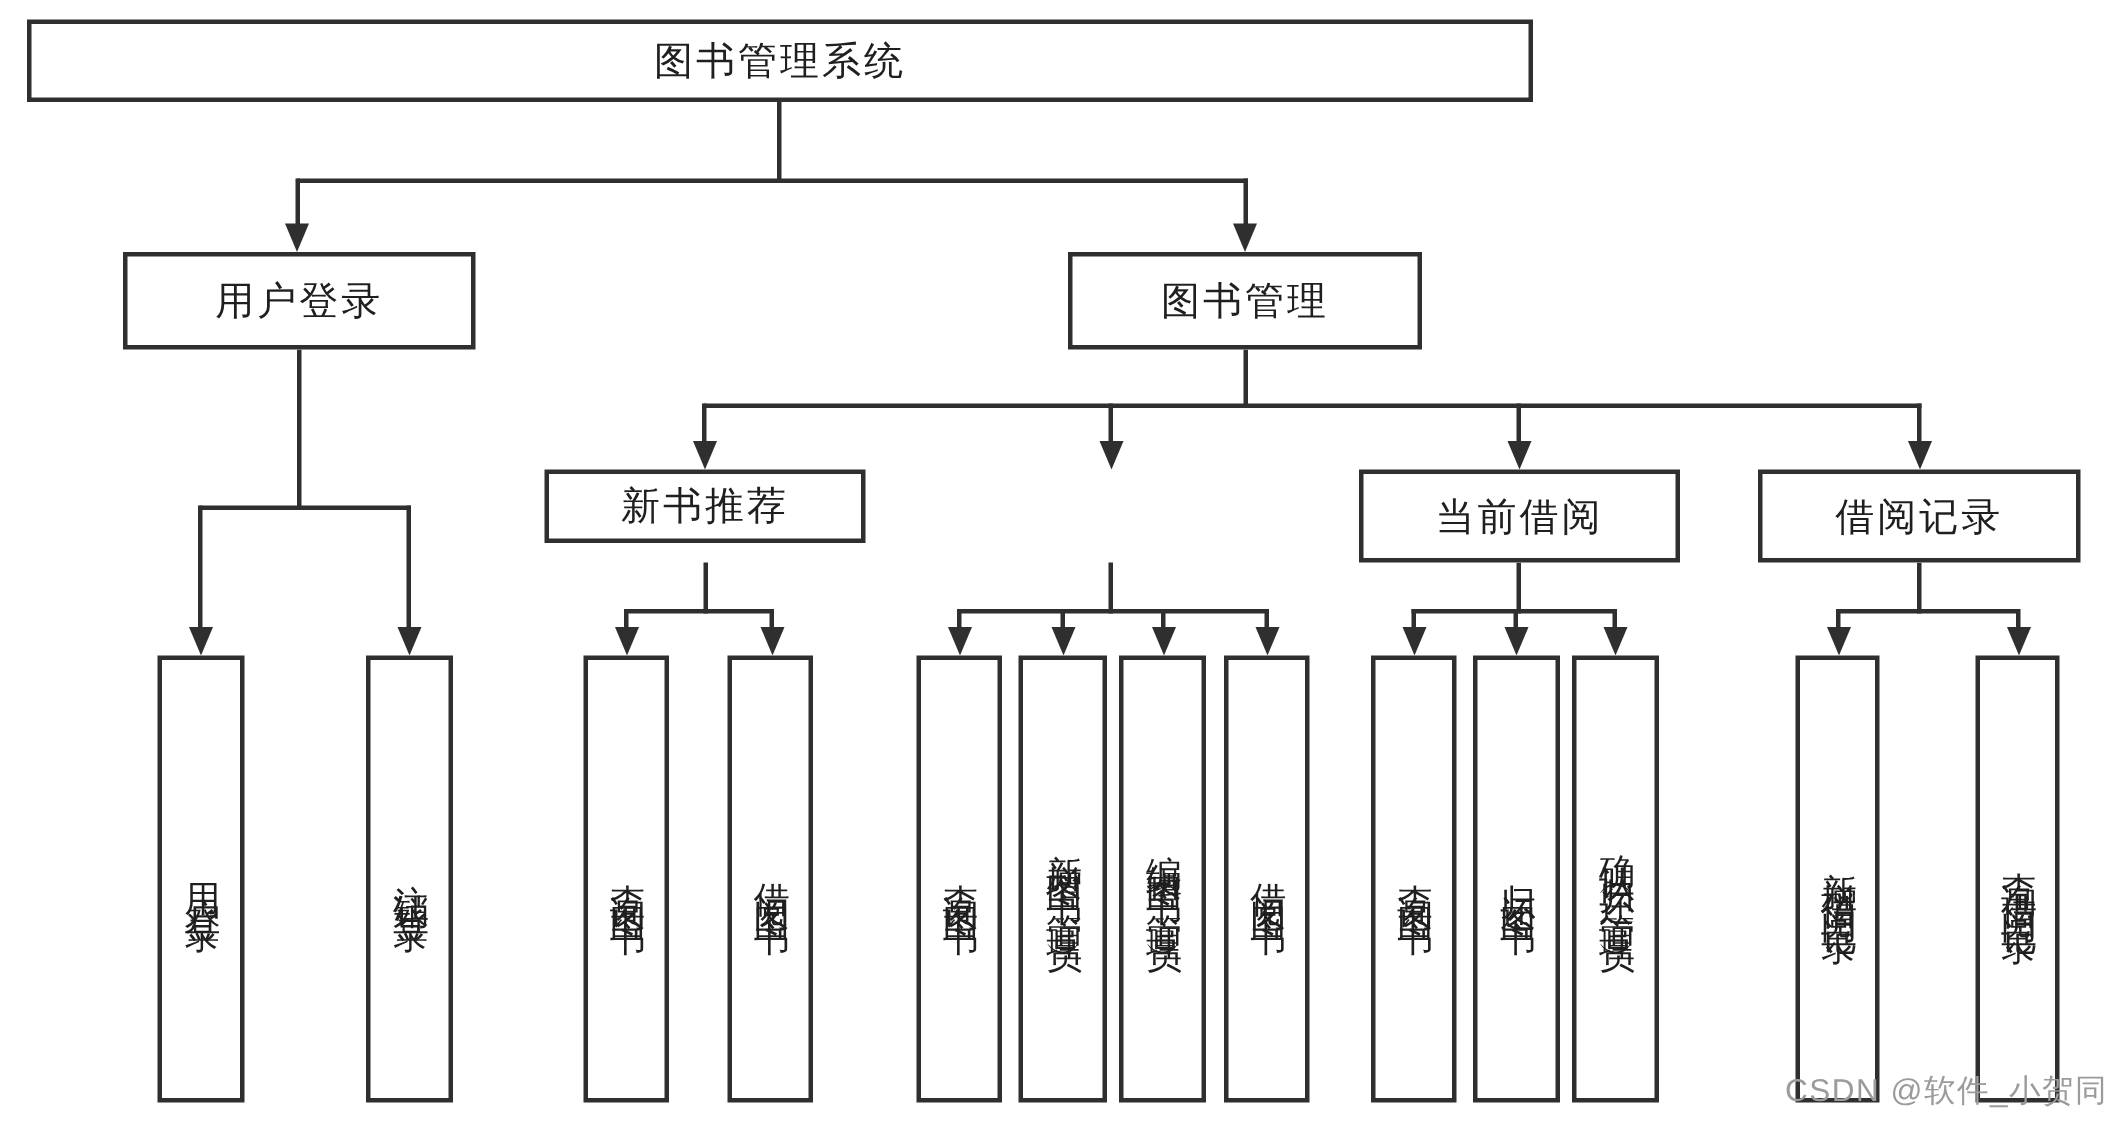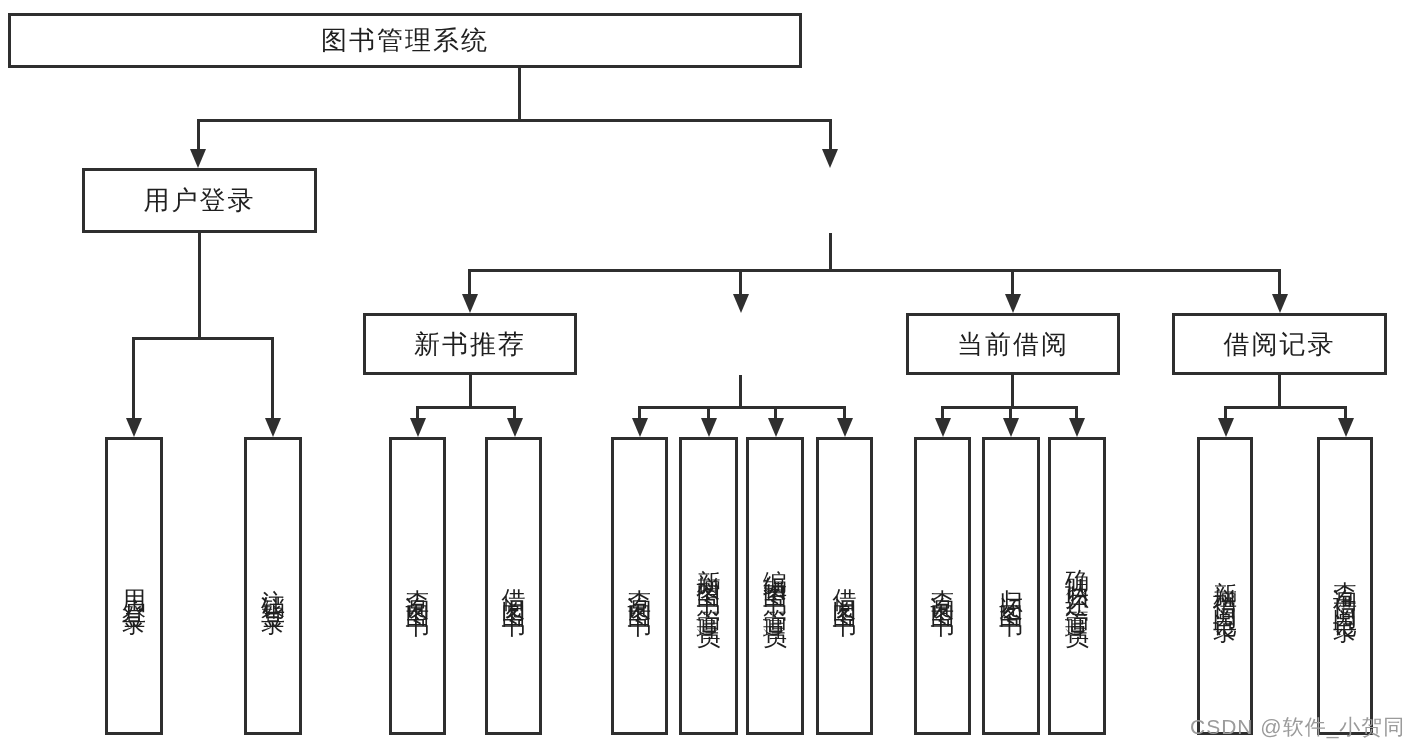--- a/index.html
+++ b/index.html
@@ -65,54 +65,57 @@
     letter-spacing: 1px;
     z-index: 3;
     white-space: nowrap;
   }
 </style>
 </head>
 <body>
 
 <div id="canvas">
 
-  <div class="node" style="left:8px; top:13px; width:794px; height:55px;">
+  <div class="node" style="left:18px; top:13px; width:1004px; height:55px;">
     <span>图书管理系统</span>
   </div>
 
   <div class="vl" style="left:518px; top:68px; height:53px;"></div>
   <div class="hl" style="left:198px; top:119px; width:634px;"></div>
   <div class="vl" style="left:197px; top:119px; height:33px;"></div>
   <div class="arrow" style="left:190px; top:149px;"></div>
   <div class="vl" style="left:829px; top:119px; height:33px;"></div>
   <div class="arrow" style="left:822px; top:149px;"></div>
 
   <div class="node" style="left:82px; top:168px; width:235px; height:65px;">
     <span>用户登录</span>
+  </div>
+  <div class="node" style="left:712px; top:168px; width:236px; height:65px;">
+    <span>图书管理</span>
   </div>
 
   <div class="vl" style="left:198px; top:233px; height:106px;"></div>
   <div class="hl" style="left:133px; top:337px; width:141px;"></div>
   <div class="vl" style="left:132px; top:337px; height:83px;"></div>
   <div class="arrow" style="left:126px; top:418px;"></div>
   <div class="vl" style="left:271px; top:337px; height:83px;"></div>
   <div class="arrow" style="left:265px; top:418px;"></div>
 
   <div class="vl" style="left:829px; top:233px; height:38px;"></div>
   <div class="hl" style="left:469px; top:269px; width:812px;"></div>
   <div class="vl" style="left:468px; top:269px; height:28px;"></div>
   <div class="arrow" style="left:462px; top:294px;"></div>
   <div class="vl" style="left:739px; top:269px; height:28px;"></div>
   <div class="arrow" style="left:733px; top:294px;"></div>
   <div class="vl" style="left:1011px; top:269px; height:28px;"></div>
   <div class="arrow" style="left:1005px; top:294px;"></div>
   <div class="vl" style="left:1278px; top:269px; height:28px;"></div>
   <div class="arrow" style="left:1272px; top:294px;"></div>
 
-  <div class="node" style="left:363px; top:313px; width:214px; height:62px;">
+  <div class="node" style="left:363px; top:313px; width:214px; height:49px;">
     <span>新书推荐</span>
   </div>
   <div class="node" style="left:906px; top:313px; width:214px; height:62px;">
     <span>当前借阅</span>
   </div>
   <div class="node" style="left:1172px; top:313px; width:215px; height:62px;">
     <span>借阅记录</span>
   </div>
 
   <div class="vl" style="left:469px; top:375px; height:34px;"></div>

